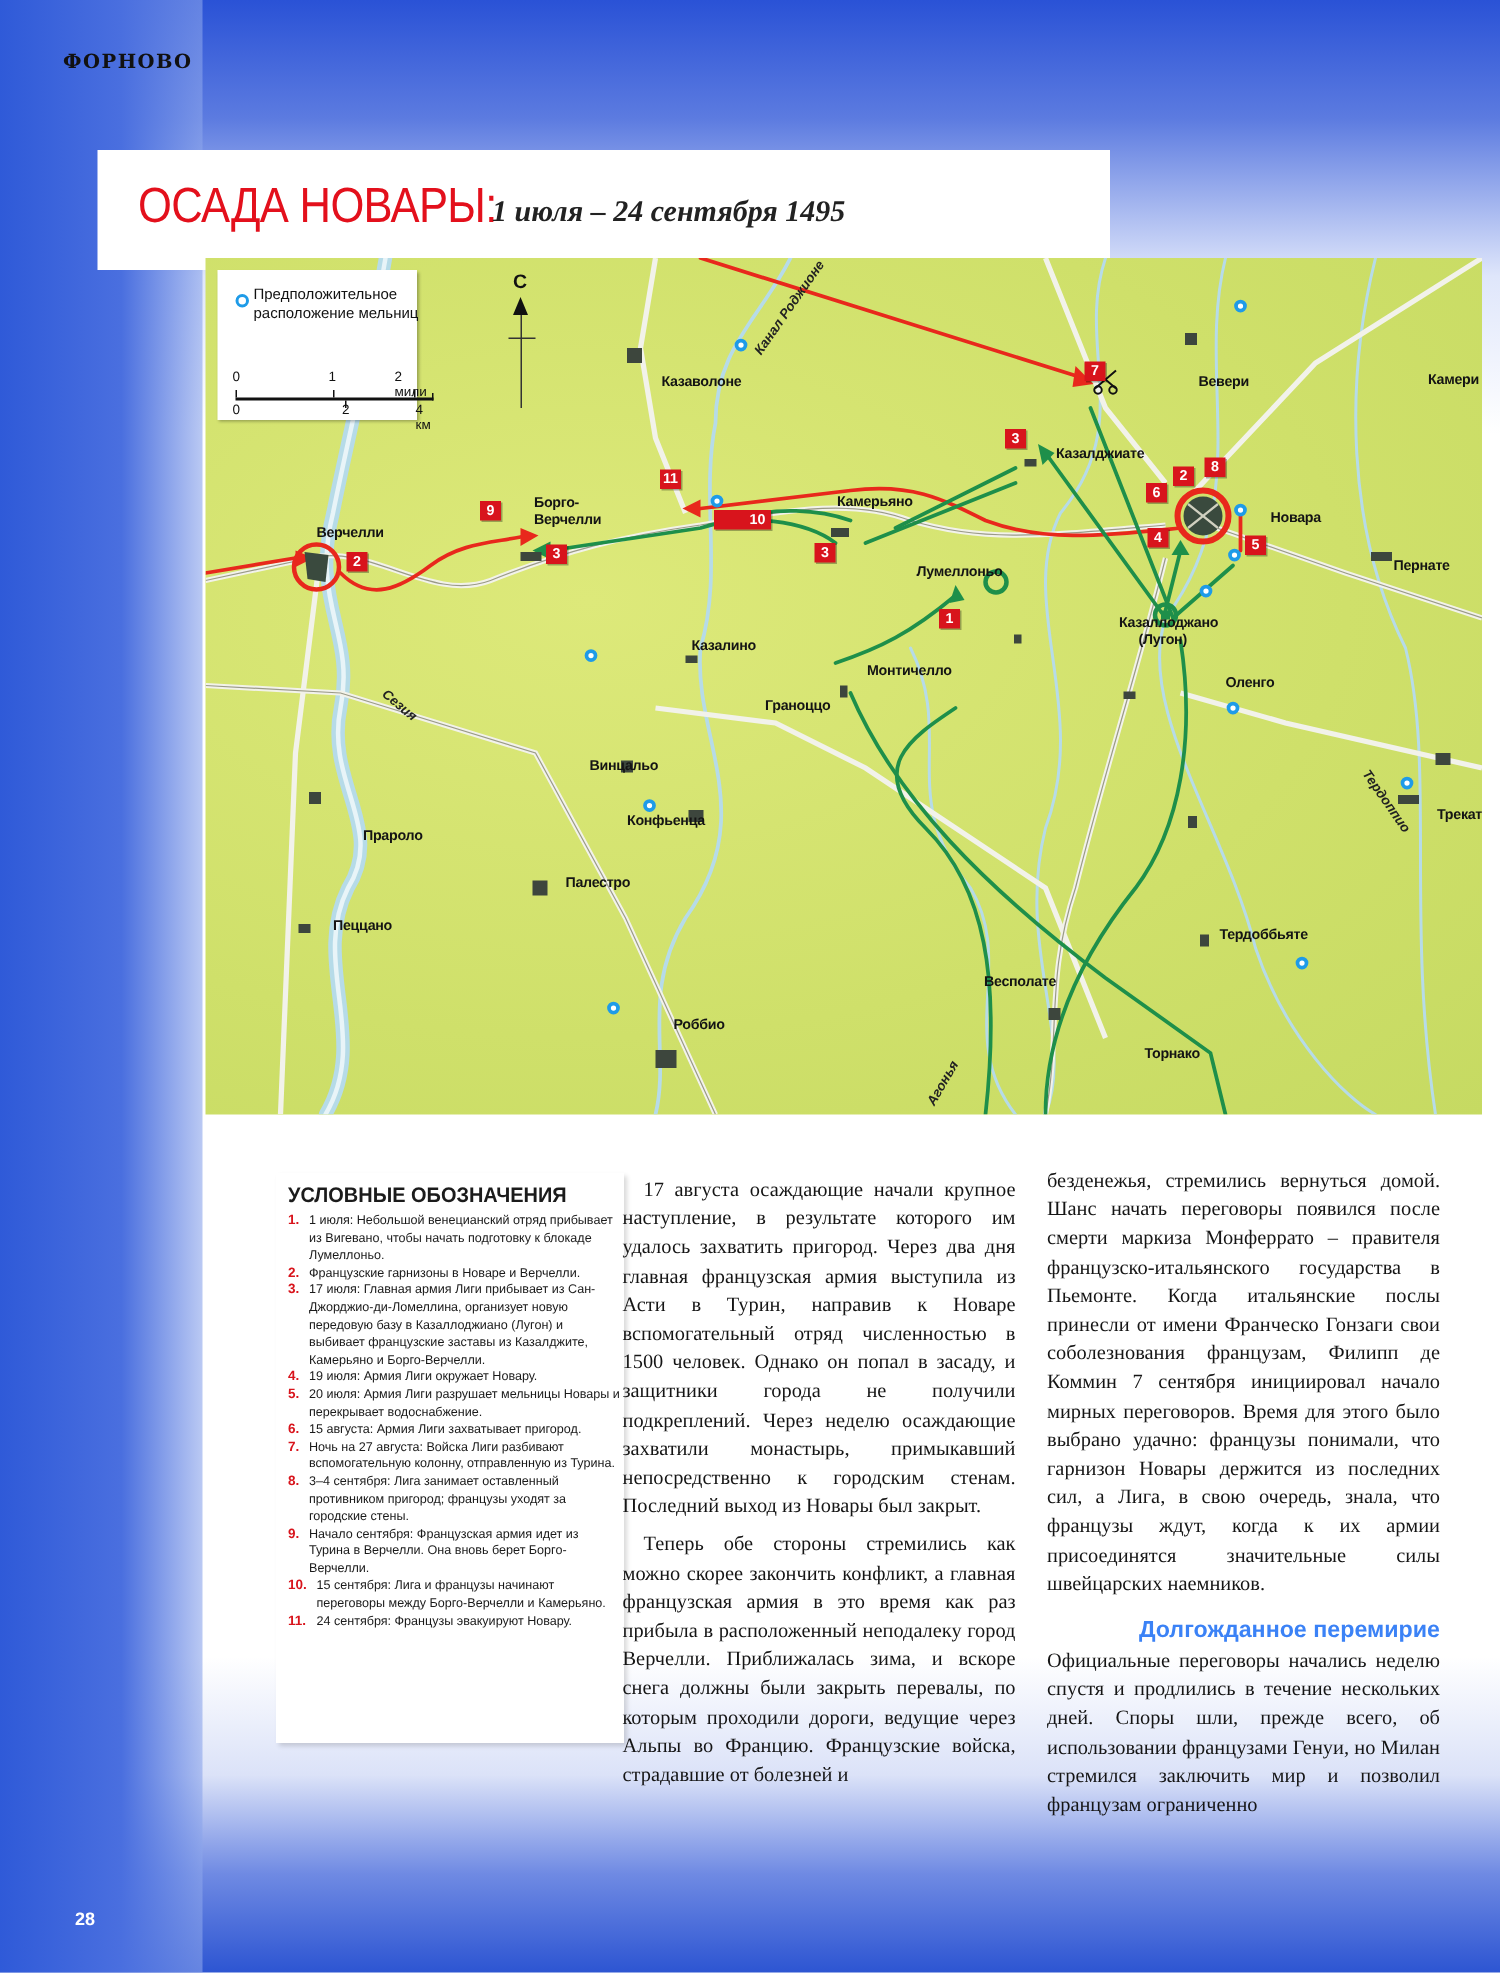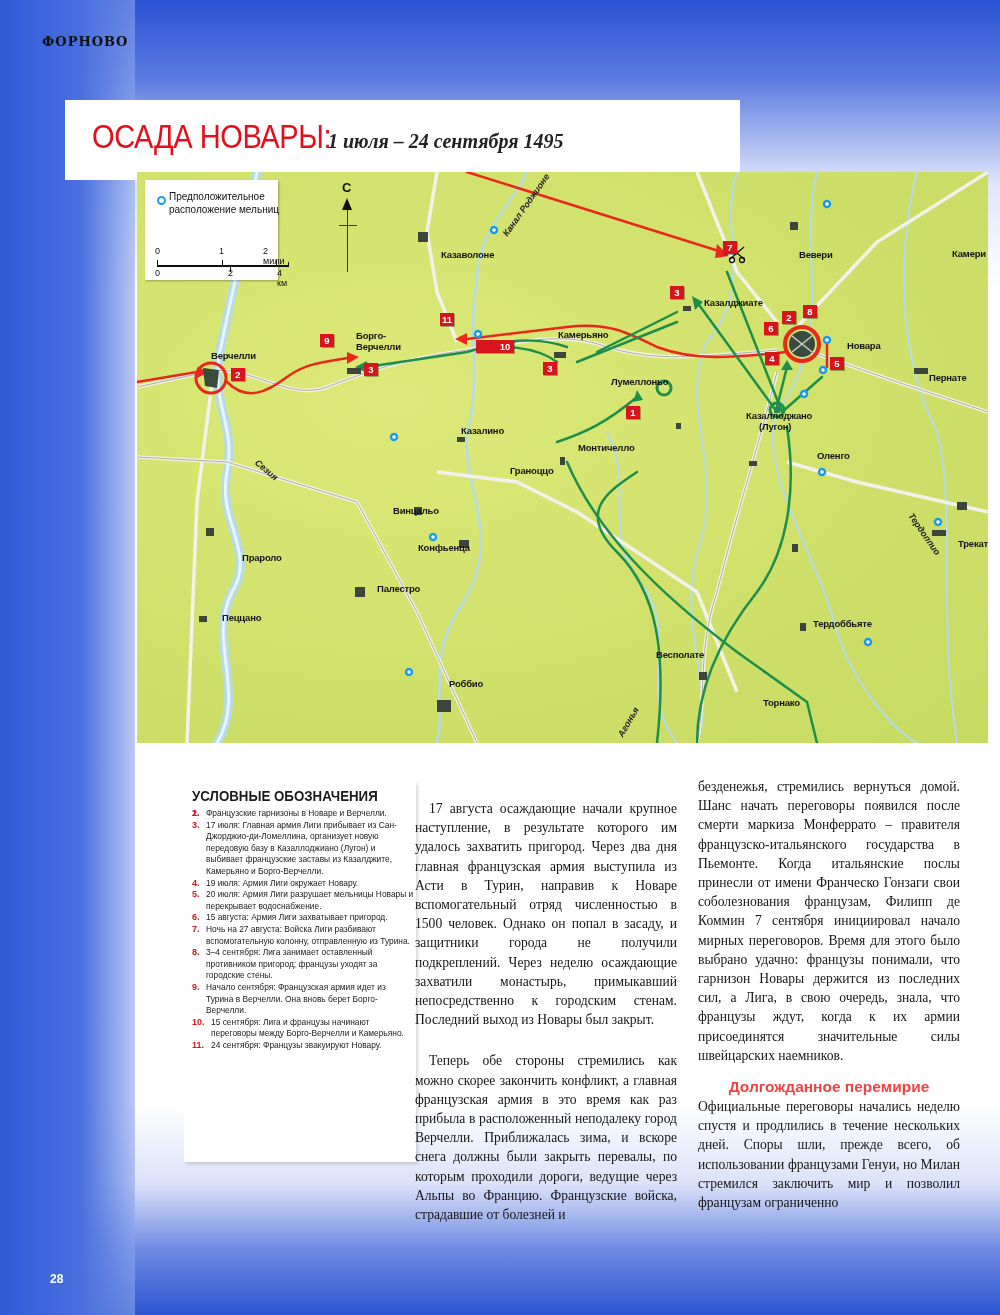--- a/index.html
+++ b/index.html
@@ -63,25 +63,25 @@
   }
   .legend-title { position: absolute; left: 8px; top: 6px; font-weight: bold; font-size: 14px; color: #1b1b1b; transform: scaleX(0.95); transform-origin: left; }
   .legend-list { position: absolute; left: 8px; top: 26px; width: 222px; margin: 0; padding: 0; list-style: none; }
   .legend-list li { position: relative; padding-left: 14px; font-size: 8.4px; line-height: 11.6px; color: #1a1a1a; margin-bottom: 0; }
   .legend-list li .num { position: absolute; left: 0; top: 0; color: #d8141c; font-weight: bold; font-size: 9px; }
   .legend-list li.two-digit { padding-left: 19px; }
   .col {
     position: absolute; font-family: "Liberation Serif", serif; font-size: 13.6px; line-height: 19.2px; color: #151515; text-align: justify;
   }
   .col p { margin: 0; text-indent: 0; }
-  .col p.indent { text-indent: 14px; margin-top: 22px; font-family: Liberation Serif, serif; }
+  .col p.indent { text-indent: 14px; margin-top: 6px; font-family: Liberation Serif, serif; }
   .col1 { left: 415px; top: 777px; width: 262px; }
   .col2 { left: 698px; top: 777px; width: 262px; }
   .subhead {
-    font-family: "Liberation Sans", sans-serif; font-weight: bold; font-size: 15.5px; color: #ef4444; margin-top: 12px; line-height: 20px; text-align: center;
+    font-family: "Liberation Sans", sans-serif; font-weight: bold; font-size: 15.5px; color: #3b82f6; margin-top: 12px; line-height: 20px; text-align: right;
   }
   .page-num { position: absolute; left: 50px; top: 1272px; font-weight: bold; font-size: 12px; color: #fff; }
 </style>
 </head>
 <body>
 
 <div class="left-band"></div>
 <div class="header-tag">ФОРНОВО</div>
 
 <div class="title-card"></div>
@@ -286,21 +286,21 @@
   <span class="marker" style="left:666px;top:133px">8</span>
   <span class="marker" style="left:627px;top:150px">6</span>
   <span class="marker" style="left:628px;top:180px">4</span>
   <span class="marker" style="left:693px;top:185px">5</span>
   <span class="marker" style="left:489px;top:234px">1</span>
 </div>
 
 <div class="legend-panel">
   <div class="legend-title">УСЛОВНЫЕ ОБОЗНАЧЕНИЯ</div>
   <ul class="legend-list">
-    <li><span class="num">1.</span></li>
+    <li><span class="num">1.</span><span>1 июля: Небольшой венецианский отряд прибывает из Вигевано, чтобы начать подготовку к блокаде Лумеллоньо.</span></li>
     <li><span class="num">2.</span><span>Французские гарнизоны в Новаре и Верчелли.</span></li>
     <li><span class="num">3.</span><span>17 июля: Главная армия Лиги прибывает из Сан-Джорджио-ди-Ломеллина, организует новую передовую базу в Казаллоджиано (Лугон) и выбивает французские заставы из Казалджите, Камерьяно и Борго-Верчелли.</span></li>
     <li><span class="num">4.</span><span>19 июля: Армия Лиги окружает Новару.</span></li>
     <li><span class="num">5.</span><span>20 июля: Армия Лиги разрушает мельницы Новары и перекрывает водоснабжение.</span></li>
     <li><span class="num">6.</span><span>15 августа: Армия Лиги захватывает пригород.</span></li>
     <li><span class="num">7.</span><span>Ночь на 27 августа: Войска Лиги разбивают вспомогательную колонну, отправленную из Турина.</span></li>
     <li><span class="num">8.</span><span>3–4 сентября: Лига занимает оставленный противником пригород; французы уходят за городские стены.</span></li>
     <li><span class="num">9.</span><span>Начало сентября: Французская армия идет из Турина в Верчелли. Она вновь берет Борго-Верчелли.</span></li>
     <li class="two-digit"><span class="num">10.</span><span>15 сентября: Лига и французы начинают переговоры между Борго-Верчелли и Камерьяно.</span></li>
     <li class="two-digit"><span class="num">11.</span><span>24 сентября: Французы эвакуируют Новару.</span></li>

